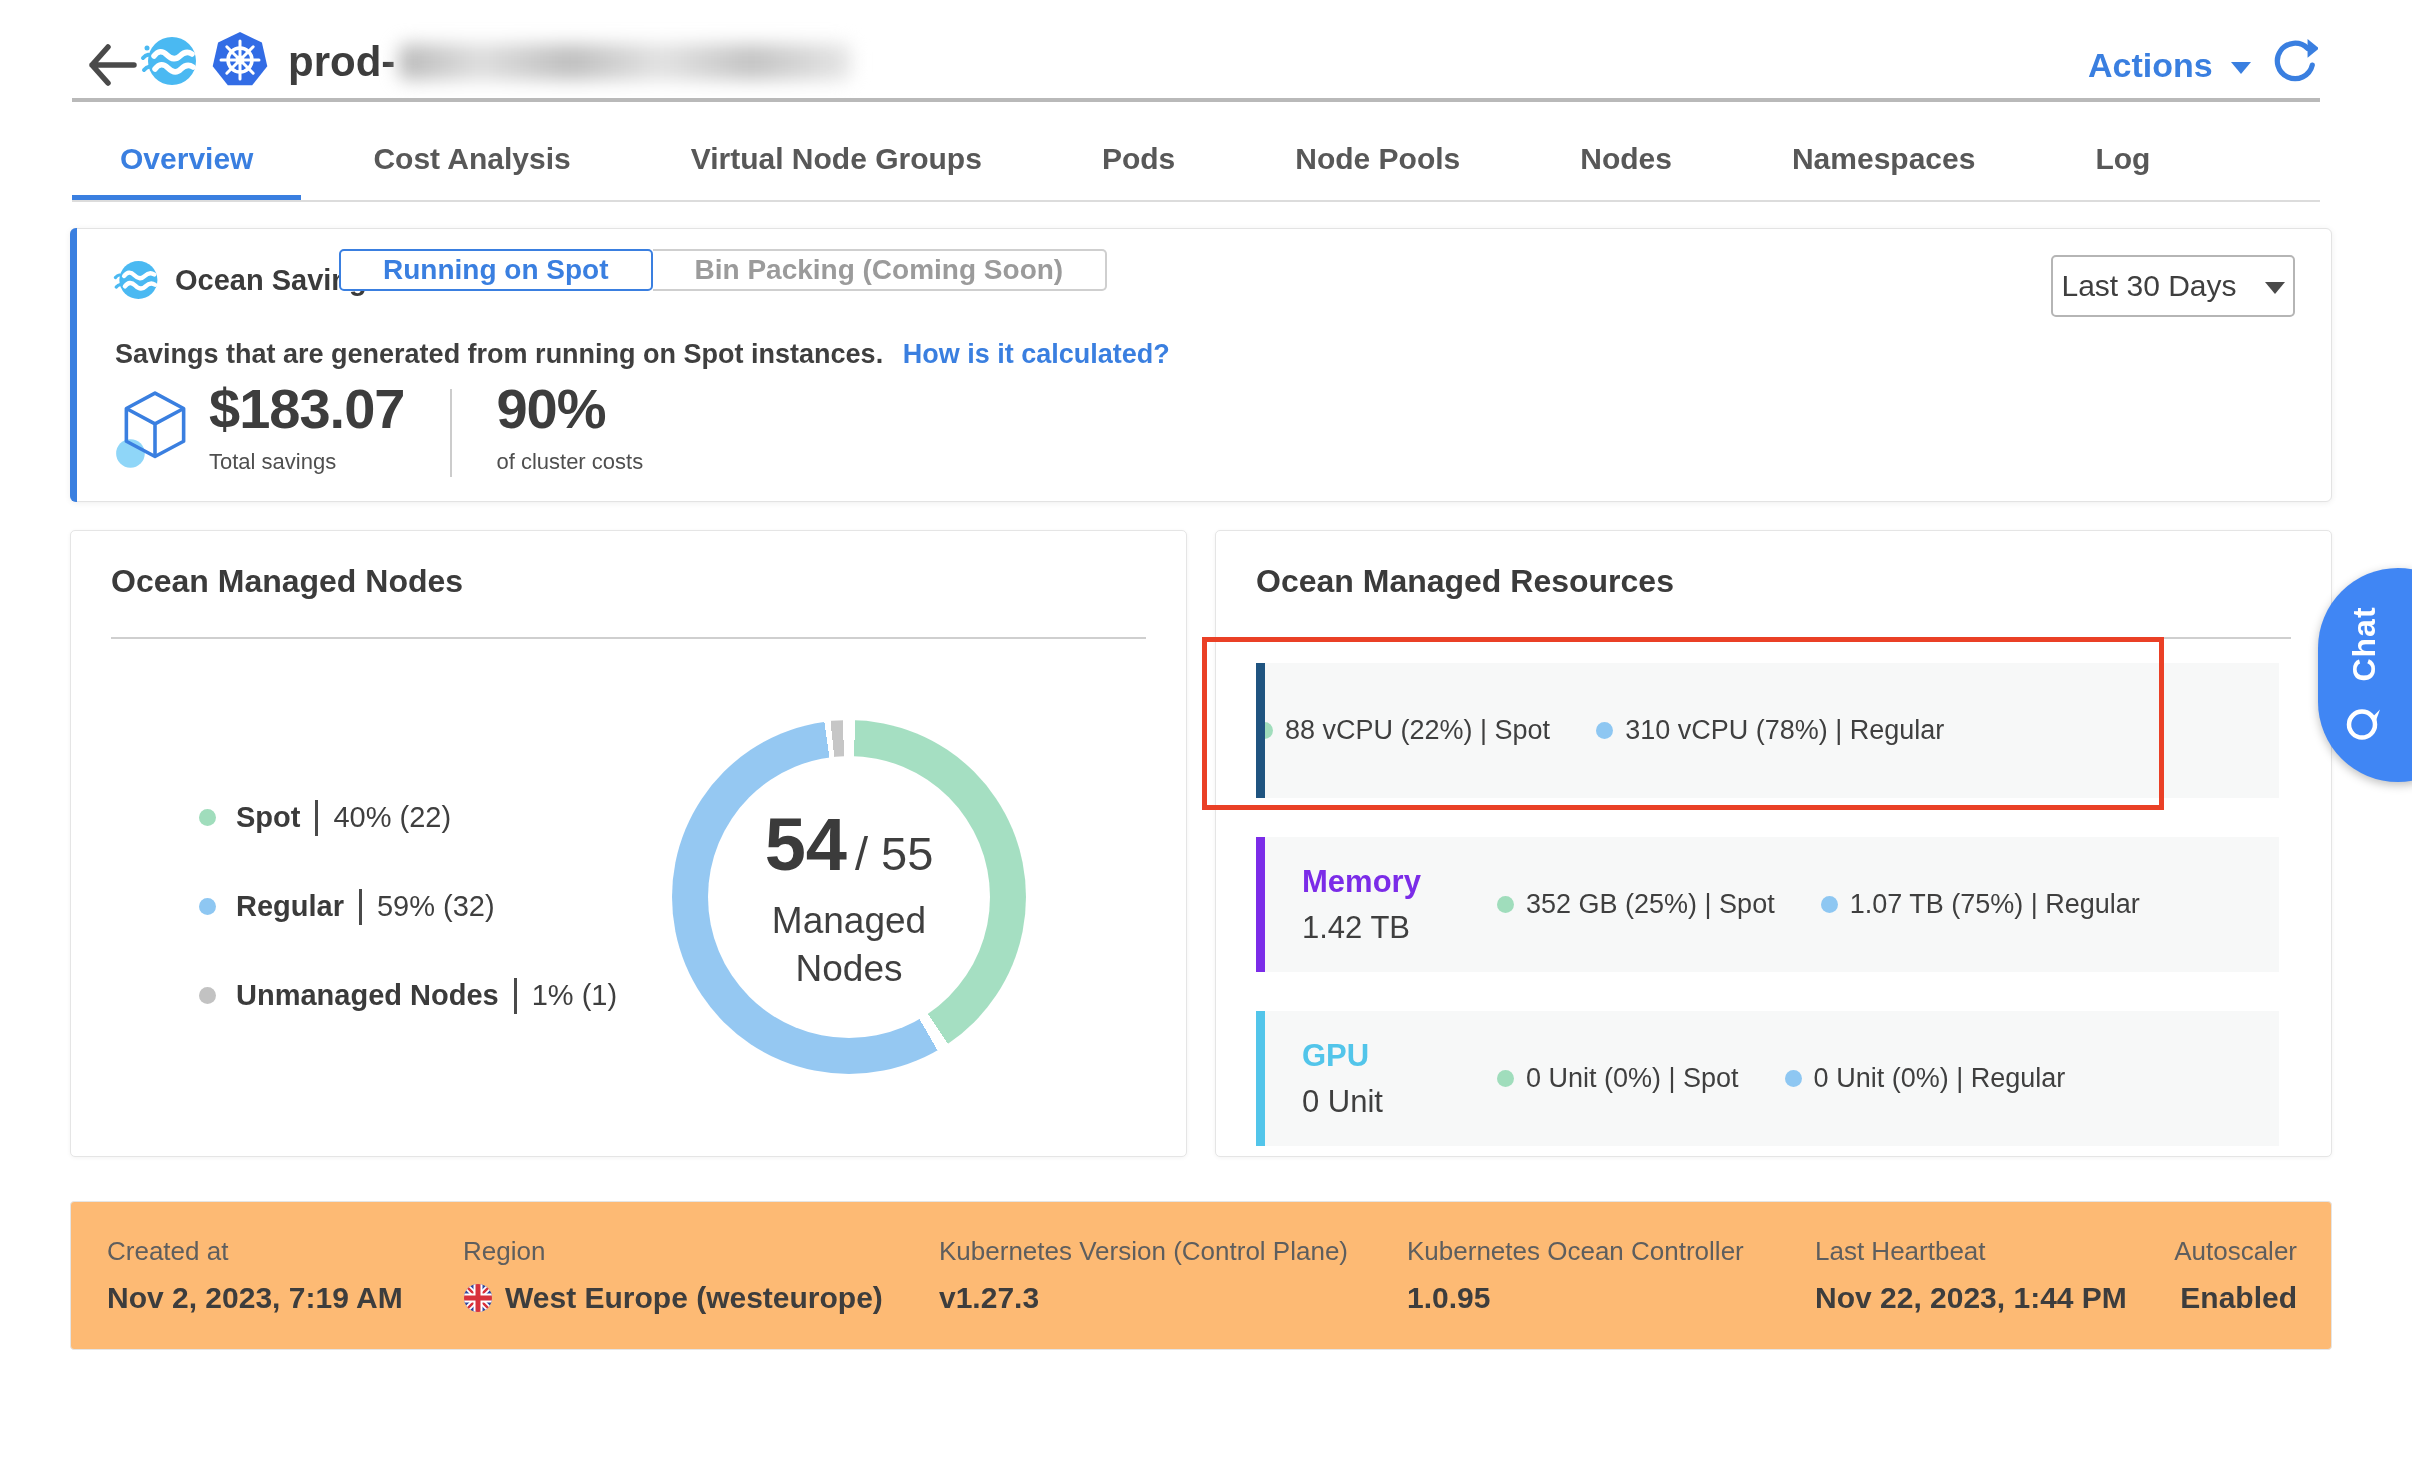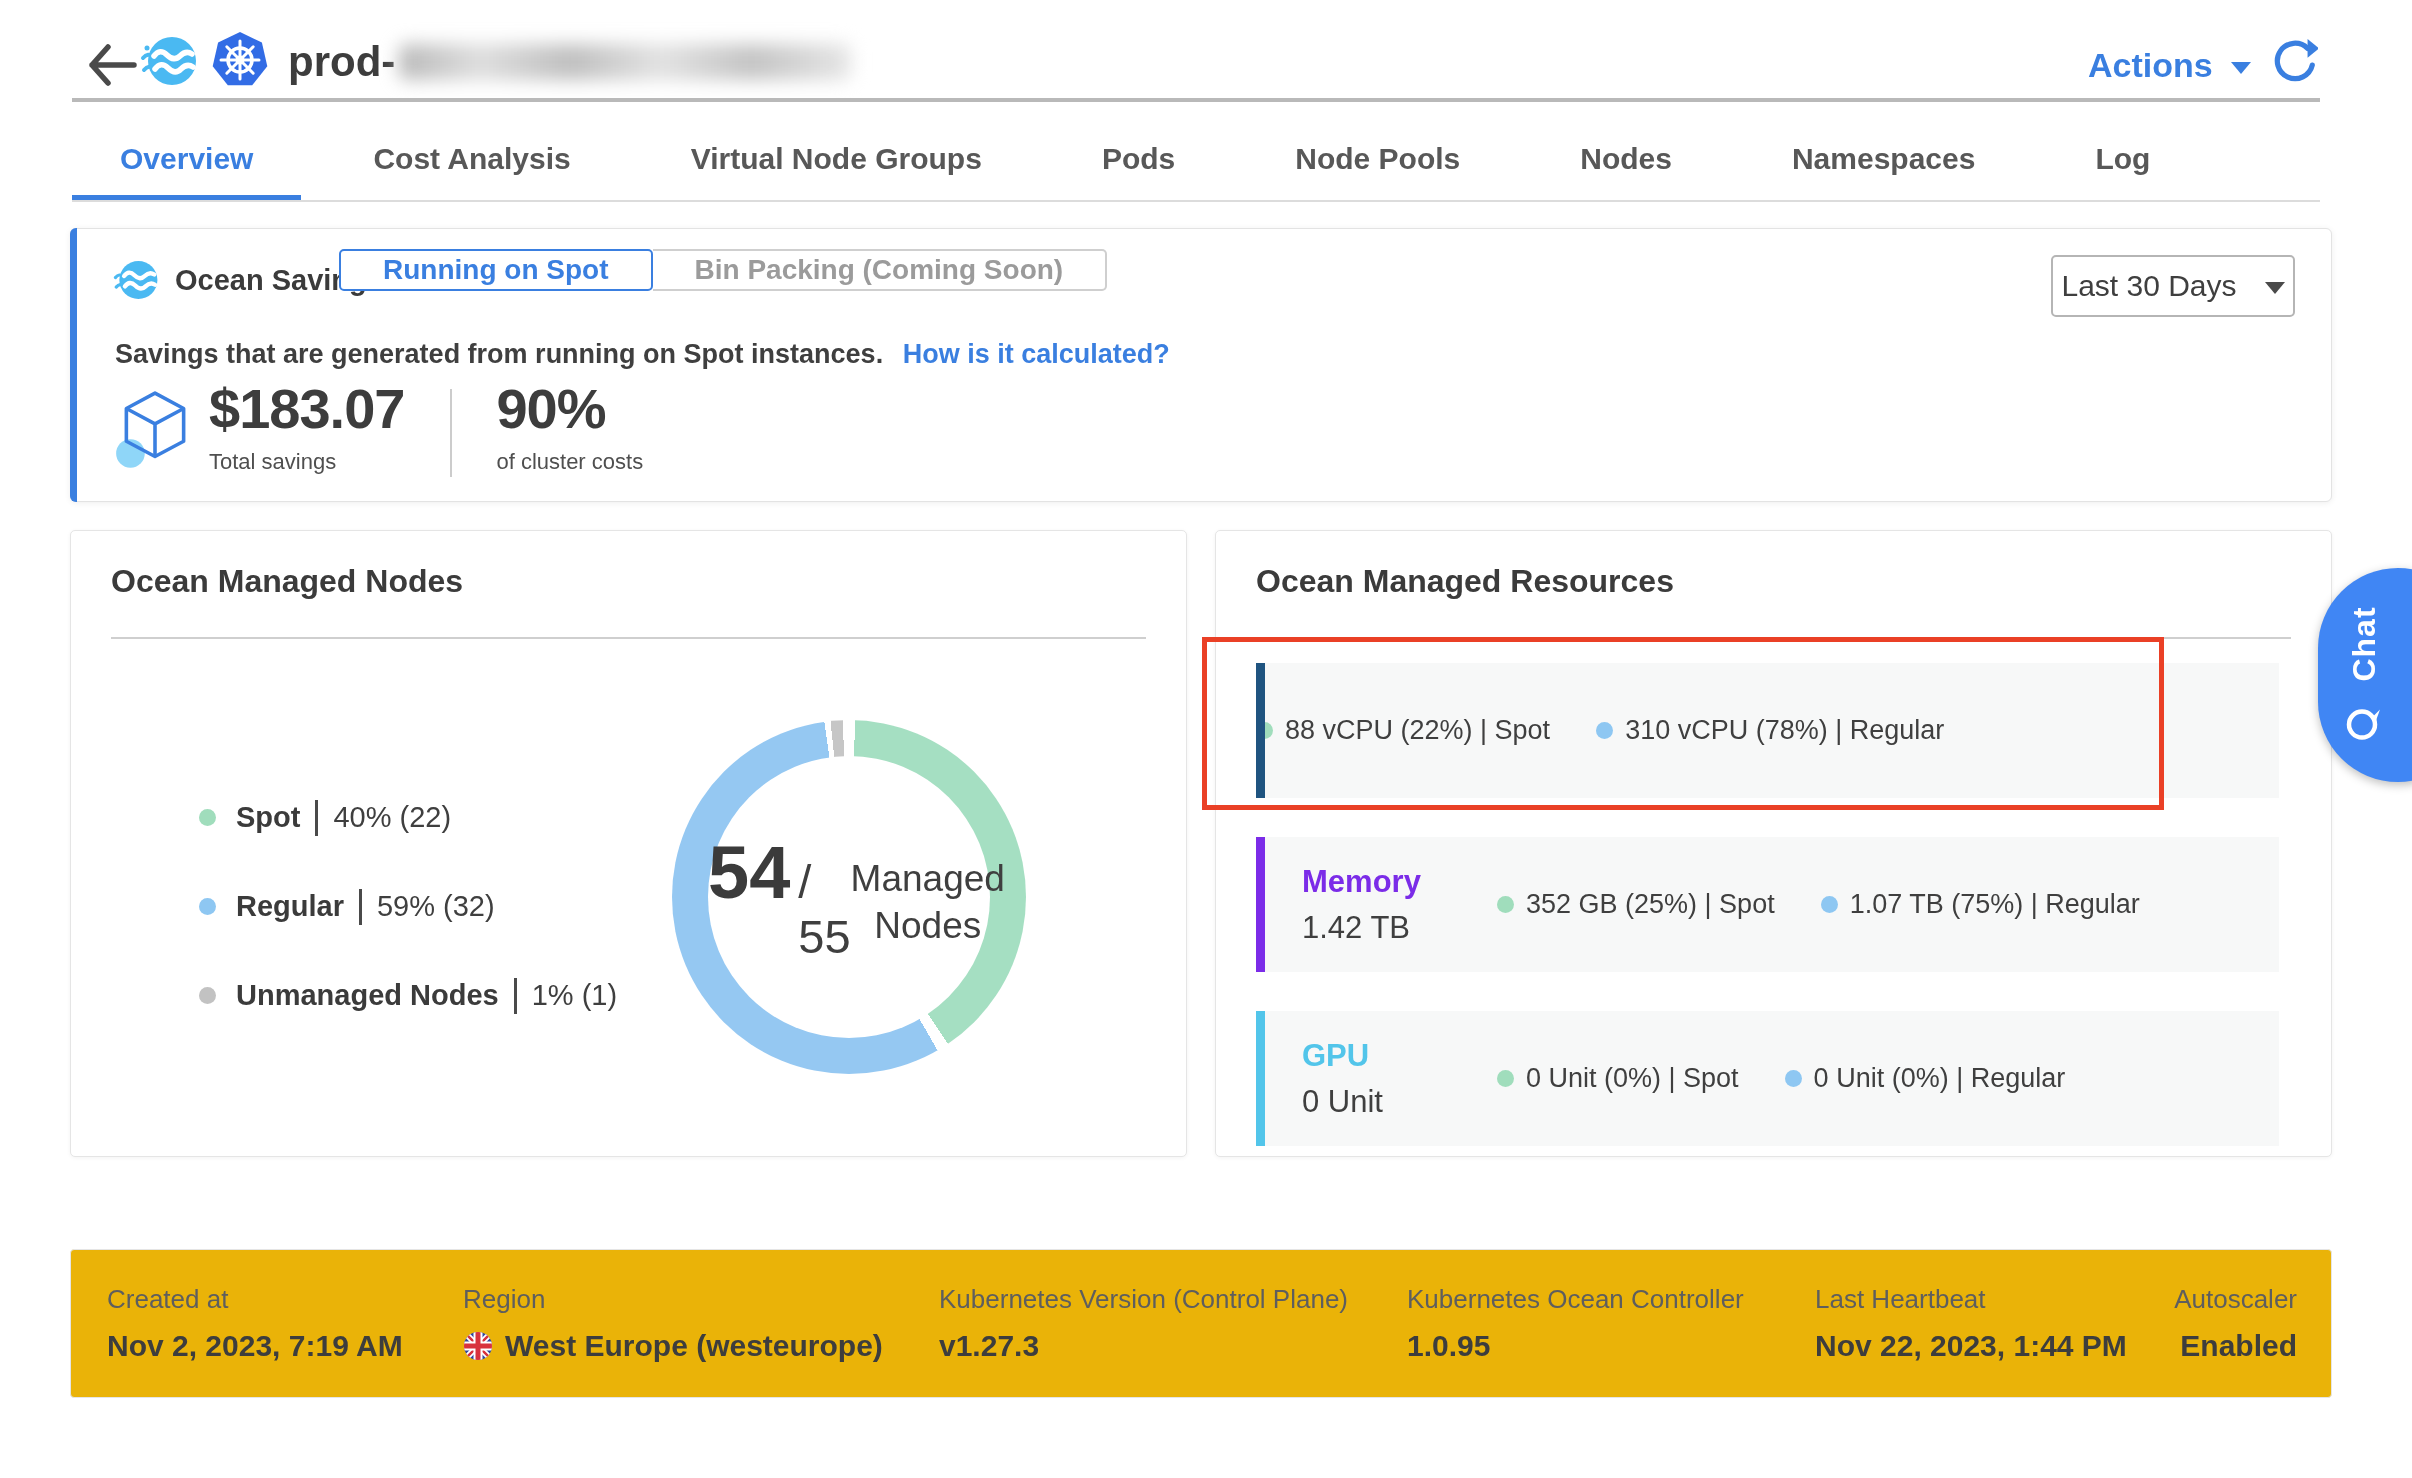--- a/index.html
+++ b/index.html
@@ -67,21 +67,21 @@
   .dot{width:17px;height:17px;border-radius:50%;flex:none;}
   .dot-spot{background:#a0ddbc;} .dot-regular{background:#8ec7f2;} .dot-unmanaged{background:#c2c2c2;}
   .legend-label{font-size:29px;font-weight:bold;margin-left:20px;color:#3b3b3b;white-space:nowrap;}
   .legend-sep{width:3px;height:36px;background:#4a4a4a;margin:0 15px;}
   .legend-value{font-size:29px;color:#3f3f3f;white-space:nowrap;}
   .donut{position:absolute;left:601px;top:189px;width:354px;height:354px;border-radius:50%;
          background:conic-gradient(from 0deg,
             #fff 0deg 2deg, #a5dfc2 2deg 146deg, #fff 146deg 150deg,
             #95c8f2 150deg 352deg, #fff 352deg 354deg, #c6c6c6 354deg 358deg, #fff 358deg 360deg);}
   .donut-hole{position:absolute;left:36px;top:36px;width:282px;height:282px;border-radius:50%;background:#fff;
-              display:flex;align-items:center;justify-content:space-between;}
+              display:flex;flex-direction:column;align-items:center;justify-content:center;}
   .donut-line1{display:flex;align-items:baseline;}
   .donut-num{font-size:74px;font-weight:bold;color:#3b3b3b;}
   .donut-total{font-size:47px;color:#3f3f3f;margin-left:8px;}
   .donut-caption{font-size:37px;color:#3f3f3f;text-align:center;line-height:1.28;margin-top:10px;}
 
   
   .card-resources{left:1215px;top:530px;width:1115px;height:625px;}
   .res-rows{position:absolute;left:40px;top:132px;width:1023px;}
   .res-row{position:relative;height:135px;margin-bottom:39px;background:#f7f8f8;
            display:flex;align-items:center;}
@@ -93,21 +93,21 @@
   .res-stat{display:flex;align-items:center;white-space:nowrap;}
   .res-dot{width:17px;height:17px;border-radius:50%;margin-right:12px;flex:none;}
   .row-cpu .res-accent{background:#1f5480;} .row-cpu .res-name{color:#1f5480;}
   .row-memory .res-accent{background:#7b2ce8;} .row-memory .res-name{color:#7b2ce8;}
   .row-gpu .res-accent{background:#52c5ea;} .row-gpu .res-name{color:#52c5ea;}
 
   .highlight-box{position:absolute;left:1202px;top:637px;width:952px;height:163px;
                  border:5px solid #ea4026;z-index:6;pointer-events:none;}
 
   
-  .footer-card{position:absolute;left:70px;top:1249px;width:2260px;height:147px;background:#eab308;
+  .footer-card{position:absolute;left:70px;top:1201px;width:2260px;height:147px;background:#fdba74;
                border:1px solid #e5e5e5;border-radius:4px;text-decoration:underline;}
   .f-item{position:absolute;top:34px;}
   .f-label{font-size:26px;color:#5e5e5e;}
   .f-value{font-size:30px;font-weight:bold;color:#3d3d3d;margin-top:14px;display:flex;align-items:center;gap:12px;}
   .f1{left:36px;} .f2{left:392px;} .f3{left:868px;} .f4{left:1336px;} .f5{left:1744px;}
   .f6{right:34px;text-align:right;} .f6 .f-value{justify-content:flex-end;}
 
   
   .chat-btn{position:absolute;left:2318px;top:568px;width:160px;height:214px;background:#4086f4;
             border-radius:107px;box-shadow:0 3px 10px rgba(0,0,0,.25);cursor:pointer;z-index:7;}

